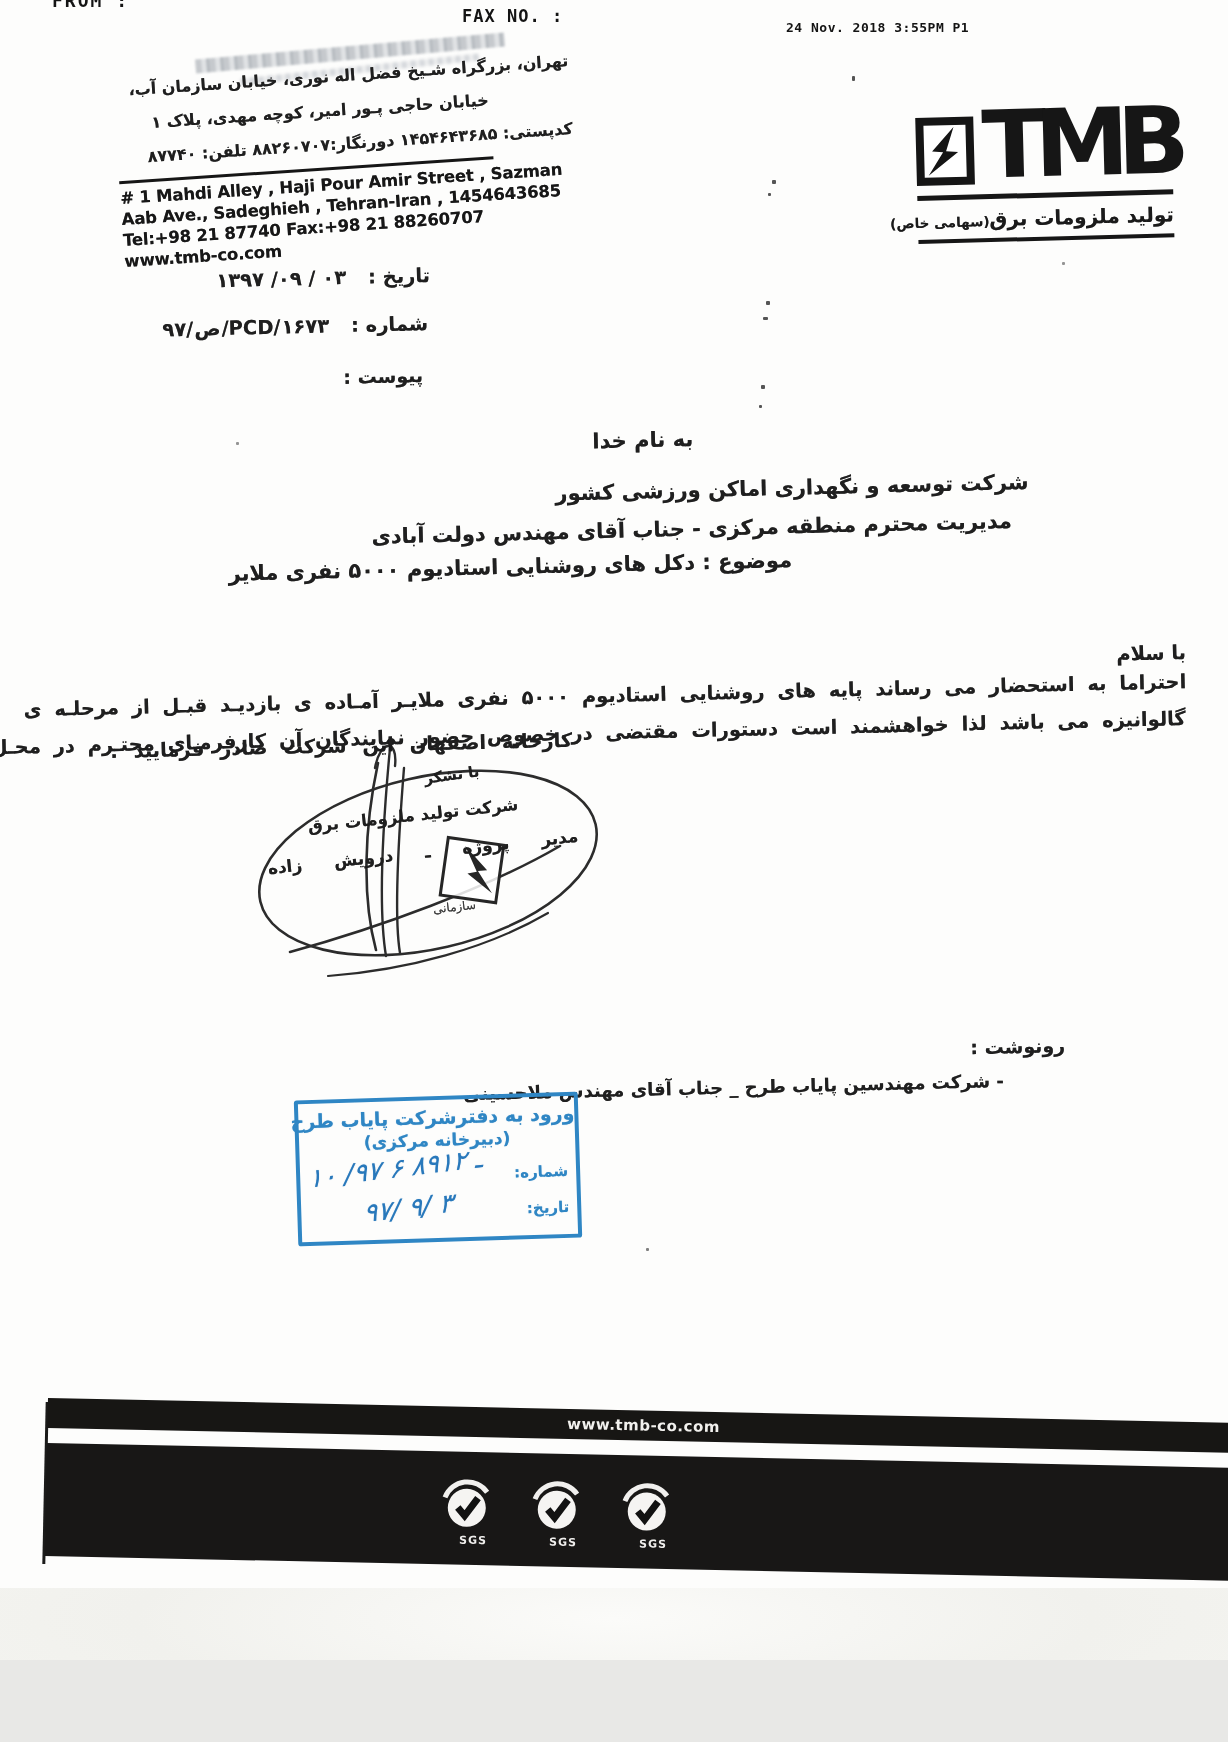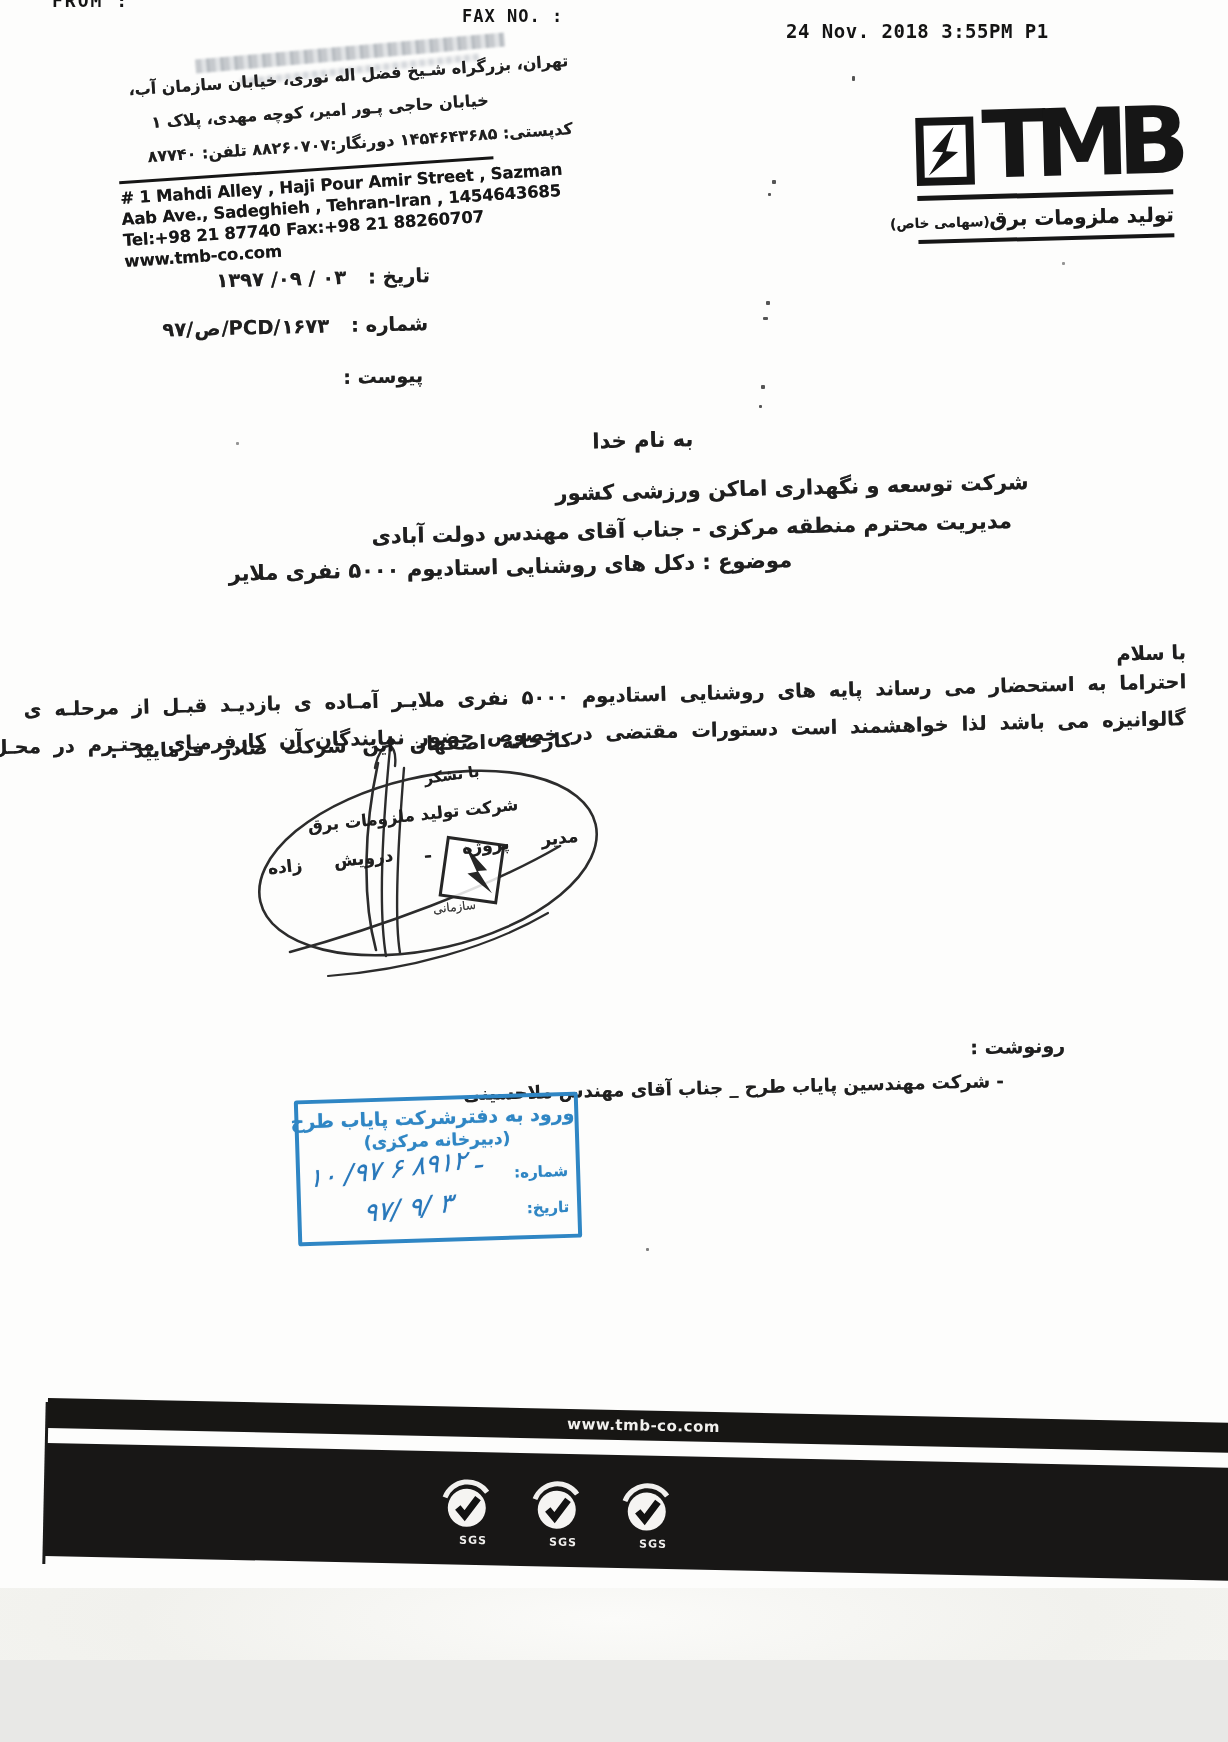--- a/index.html
+++ b/index.html
@@ -10,21 +10,21 @@
       text-shadow:0 0 .6px rgba(10,10,10,.55);}
   .mono{font-family:"DejaVu Sans Mono",monospace;color:#141414;white-space:nowrap;}
   .sk{transform:rotate(-1.4deg);}
   .sk-r{transform-origin:right top;}
   .sk-l{transform-origin:left top;}
 
   
   .from-clip{left:52px;top:0;width:130px;height:13px;overflow:hidden;}
   .from-clip span{position:absolute;top:-10px;left:0;font-size:18px;font-weight:700;letter-spacing:2px;}
   .faxno{left:462px;top:6px;font-size:17px;font-weight:700;letter-spacing:1px;}
-  .fdate{left:786px;top:20px;font-size:19px;font-weight:700;letter-spacing:.5px;}
+  .fdate{left:786px;top:20px;font-size:13px;font-weight:700;letter-spacing:.5px;}
   .smudge{left:195px;top:46px;width:310px;height:14px;transform:rotate(-5deg);opacity:.55;filter:blur(1.2px);
           background:repeating-linear-gradient(90deg,#9aa0a8 0 6px,#c9cdd2 6px 11px,#7d8690 11px 14px);}
   .smudge2{left:240px;top:66px;width:240px;height:7px;transform:rotate(-6deg);opacity:.35;filter:blur(1.5px);
           background:repeating-linear-gradient(90deg,#8b93a0 0 5px,#d4d7da 5px 9px);}
 
   
   .lh{left:148px;top:72px;width:420px;transform:rotate(-3.8deg);transform-origin:left top;}
   .lh .fa-line{font-size:16px;line-height:34px;text-align:left;}
   .lh .div-line{width:375px;border-top:3px solid #161616;margin:5px 0 4px -36px;}
   .lh .en{margin-left:-36px;font-size:16.5px;line-height:21px;font-weight:700;color:#171717;

